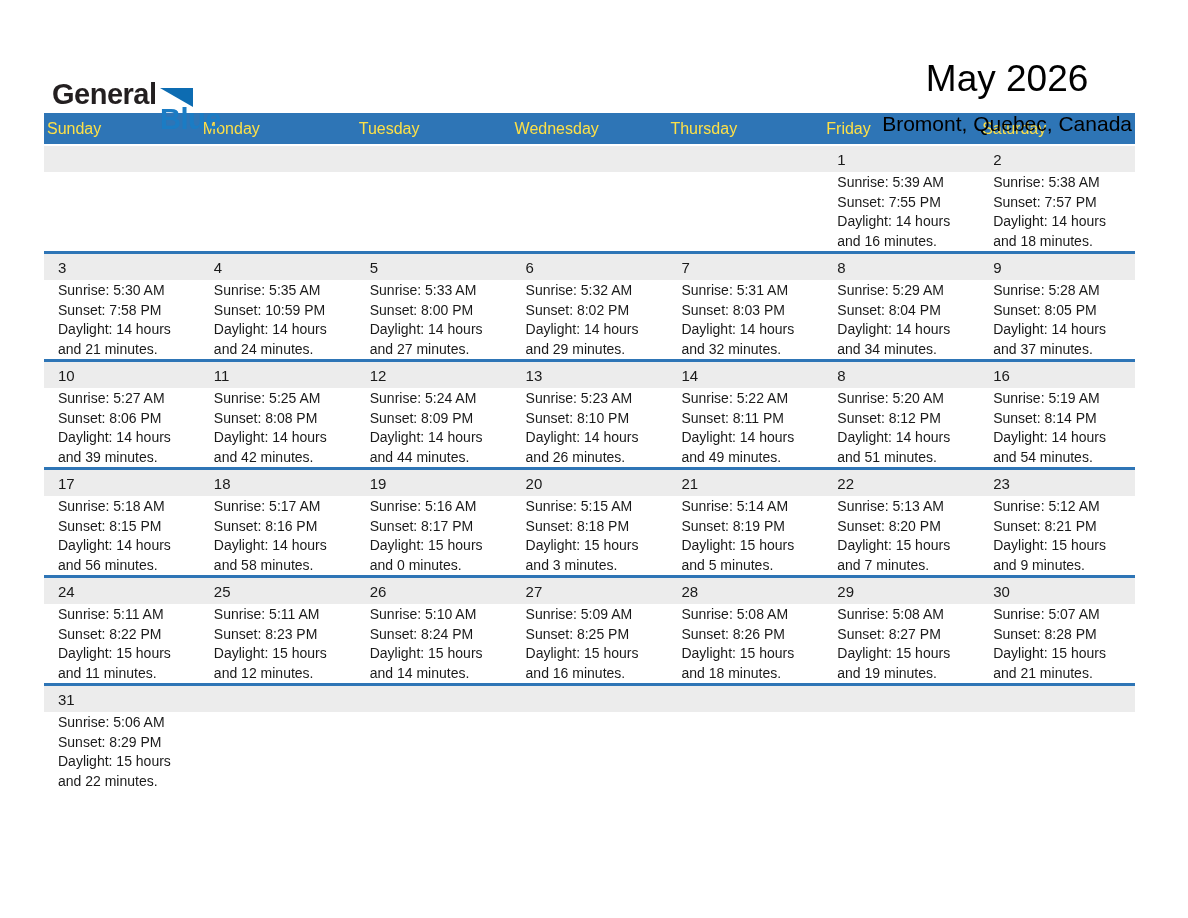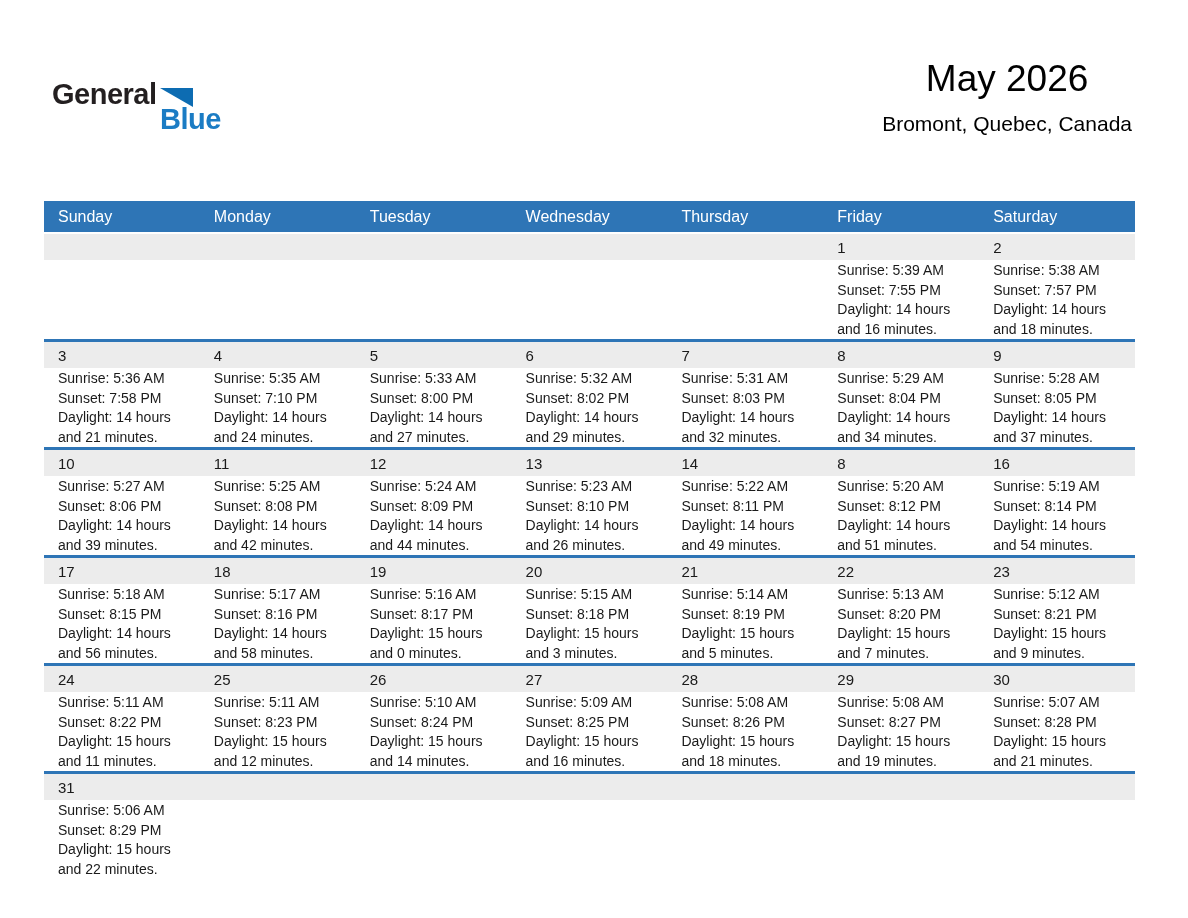--- a/index.html
+++ b/index.html
@@ -11,21 +11,21 @@
     --logo-blue:#1b7cc4;
     --tri-blue:#0d6cb2;
   }
   html,body{margin:0;padding:0;background:#ffffff;}
   body{
     width:1188px;height:918px;position:relative;
     font-family:"Liberation Sans", sans-serif;
     color:var(--text-dark);
     -webkit-font-smoothing:antialiased;
   }
-  .top{position:relative;height:201px;}
+  .top{position:relative;height:113px;}
   .logo{position:absolute;left:52px;top:80px;line-height:1;}
   .logo-top{display:flex;align-items:flex-end;}
   .logo-general{
     font-size:29px;font-weight:600;letter-spacing:-0.5px;
     color:var(--logo-black);
   }
   .logo-triangle{
     width:0;height:0;margin-left:3px;margin-bottom:2px;
     border-top:19px solid var(--tri-blue);
     border-left:33px solid transparent;
@@ -38,22 +38,22 @@
   .titles{position:absolute;right:56px;top:58px;text-align:center;}
   .title{margin:0;font-size:37px;font-weight:400;color:#000;}
   .subtitle{margin-top:12px;font-size:21px;font-weight:400;color:#000;}
 
   .calendar{margin-left:44px;width:1091px;}
   .weekday-row{
     display:flex;background:var(--header-bg);
     height:31px;align-items:center;
   }
   .weekday-cell{
-    flex:1;color:#ffffff;font-size:16px;font-weight:400;
-    padding-left:14px;white-space:nowrap;overflow:hidden;
+    flex:1;color:#fde047;font-size:16px;font-weight:400;
+    padding-left:3px;white-space:nowrap;overflow:hidden;
   }
   .weeks{margin-top:2px;}
   .week{border-bottom:3px solid var(--line-blue);}
   .week:last-child{border-bottom:none;}
   .strip{display:flex;background:var(--strip-bg);height:26px;align-items:center;}
   .numcell{flex:1;font-size:15px;padding-left:14px;color:var(--text-dark);}
   .body-row{display:flex;}
   .bodycell{
     flex:1;min-height:78px;padding:1px 6px 0 14px;
     font-size:14px;line-height:19.5px;color:var(--text-dark);
@@ -124,28 +124,28 @@
             <div class="numcell">3</div>
             <div class="numcell">4</div>
             <div class="numcell">5</div>
             <div class="numcell">6</div>
             <div class="numcell">7</div>
             <div class="numcell">8</div>
             <div class="numcell">9</div>
           </div>
           <div class="body-row">
             <div class="bodycell">
-              <div class="cell-line">Sunrise: 5:36 AM</div>
+              <div class="cell-line">Sunrise: 5:30 AM</div>
               <div class="cell-line">Sunset: 7:58 PM</div>
               <div class="cell-line">Daylight: 14 hours</div>
               <div class="cell-line">and 21 minutes.</div>
             </div>
             <div class="bodycell">
               <div class="cell-line">Sunrise: 5:35 AM</div>
-              <div class="cell-line">Sunset: 7:10 PM</div>
+              <div class="cell-line">Sunset: 10:59 PM</div>
               <div class="cell-line">Daylight: 14 hours</div>
               <div class="cell-line">and 24 minutes.</div>
             </div>
             <div class="bodycell">
               <div class="cell-line">Sunrise: 5:33 AM</div>
               <div class="cell-line">Sunset: 8:00 PM</div>
               <div class="cell-line">Daylight: 14 hours</div>
               <div class="cell-line">and 27 minutes.</div>
             </div>
             <div class="bodycell">

